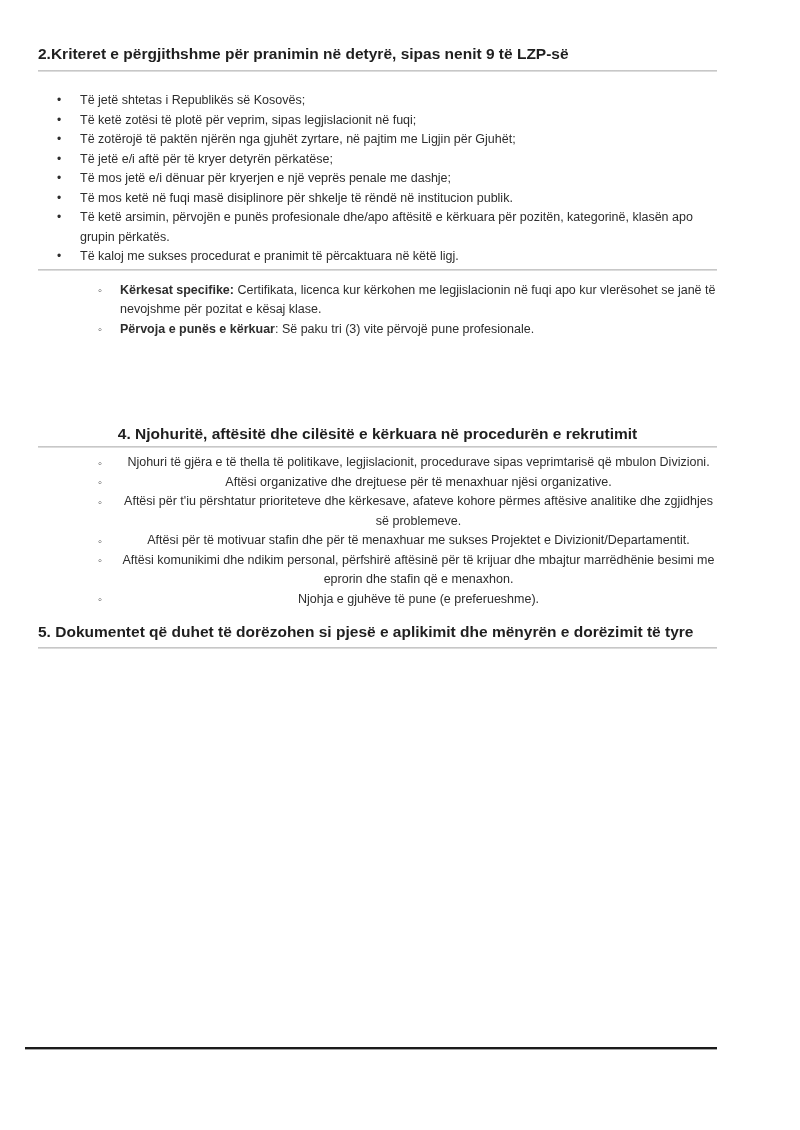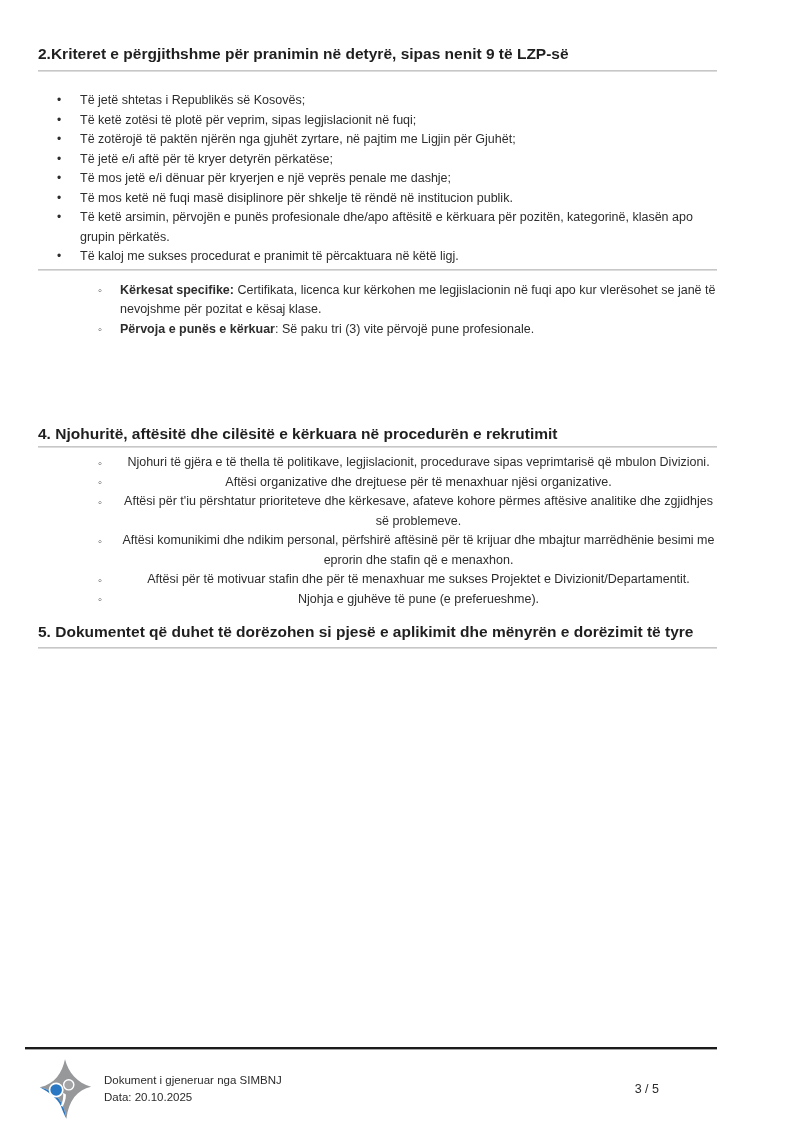--- a/index.html
+++ b/index.html
@@ -22,21 +22,21 @@
   .body-text, li { font-size:12.5px; line-height:19.5px; color:#2d2d2d; }
   .l1 { margin-top:19px; }
   .l1 li { position:relative; padding-left:42px; }
   .l1 li::before { content:"\2022"; position:absolute; left:19px; top:0; font-size:12px; }
   .t3 { margin-top:25px; }
   .r3 { margin-top:2px; }
   .edu { margin-top:14px; margin-left:42px; }
   .l2 li { position:relative; padding-left:82px; }
   .l2 li::before { content:"\25E6"; position:absolute; left:60px; top:0.5px; font-size:11px; color:#3a3a3a; }
   .l2.s3 { margin-top:10px; }
-  .t4 { margin-top:84px; }
+  .t4 { margin-top:84px;text-align:center; }
   .r4 { margin-top:2px; }
   .l2.s4 { margin-top:5px;text-align:center; }
   .t5 { margin-top:12px; line-height:22px; }
   .r5 { margin-top:4px; }
   .b { font-weight:bold; }
   
   .footer { position:absolute; left:25px; top:1047px; width:692px; }
   .footer-rule { height:2px; background:#1b1b1b; box-shadow:0 1px 0 #a5a5a5; }
   .footer-row { display:flex; align-items:center; margin-top:9px; }
   .footer-logo { margin-left:12px; flex:0 0 auto; }
@@ -84,43 +84,27 @@
   <div class="rule r4"></div>
 
   <ul class="l2 s4">
 
       <li>Njohuri të gjëra e të thella të politikave, legjislacionit, procedurave sipas veprimtarisë që mbulon Divizioni.</li>
 
       <li>Aftësi organizative dhe drejtuese për të menaxhuar njësi organizative.</li>
 
       <li>Aftësi për t'iu përshtatur prioriteteve dhe kërkesave, afateve kohore përmes aftësive analitike dhe zgjidhjes së problemeve.</li>
 
+      <li>Aftësi për të motivuar stafin dhe për të menaxhuar me sukses Projektet e Divizionit/Departamentit.</li>
+
       <li>Aftësi komunikimi dhe ndikim personal, përfshirë aftësinë për të krijuar dhe mbajtur marrëdhënie besimi me eprorin dhe stafin që e menaxhon.</li>
-
-      <li>Aftësi për të motivuar stafin dhe për të menaxhuar me sukses Projektet e Divizionit/Departamentit.</li>
 
       <li>Njohja e gjuhëve të pune (e preferueshme).</li>
     </ul>
 
   <h2 class="sec-title t5">5. Dokumentet që duhet të dorëzohen si pjesë e aplikimit dhe mënyrën e dorëzimit të tyre</h2>
   <div class="rule r5"></div>
 
 </div>
 
 <div class="footer">
   <div class="footer-rule"></div>
-  <div class="footer-row">
-    <svg class="footer-logo" width="56" height="62" viewBox="0 0 60 66" aria-hidden="true">
-      <path d="M30 1 C33.5 15 43 26.5 58 30.5 C43 34 34 45 31.5 65 C29 46 19 34.5 3 31 C19.5 27.5 27 15 30 1 Z" fill="#96989a"></path>
-      <circle cx="34" cy="28.5" r="6.2" fill="#ffffff"></circle>
-      <circle cx="34" cy="28.5" r="4.7" fill="#a2a4a6"></circle>
-      <path d="M31.5 65 C29 46 19 34.5 3 31 C13 36.5 22.5 43.5 25.5 51 C27 55.5 29 60.5 31.5 65 Z" fill="#2a78c3"></path>
-      <path d="M25.5 51 C27.5 47 28.5 42 28 37 L31 39 C31 44 29.5 48.5 27.5 52 Z" fill="#ffffff"></path>
-      <circle cx="20.5" cy="34" r="8" fill="#ffffff"></circle>
-      <circle cx="20.5" cy="34" r="6.2" fill="#2a78c3"></circle>
-    </svg>
-    <div class="footer-texts">
-      <div>Dokument i gjeneruar nga SIMBNJ</div>
-      <div>Data: 20.10.2025</div>
-    </div>
-    <div class="page-num">3 / 5</div>
-  </div>
 </div>
 
 </body></html>

